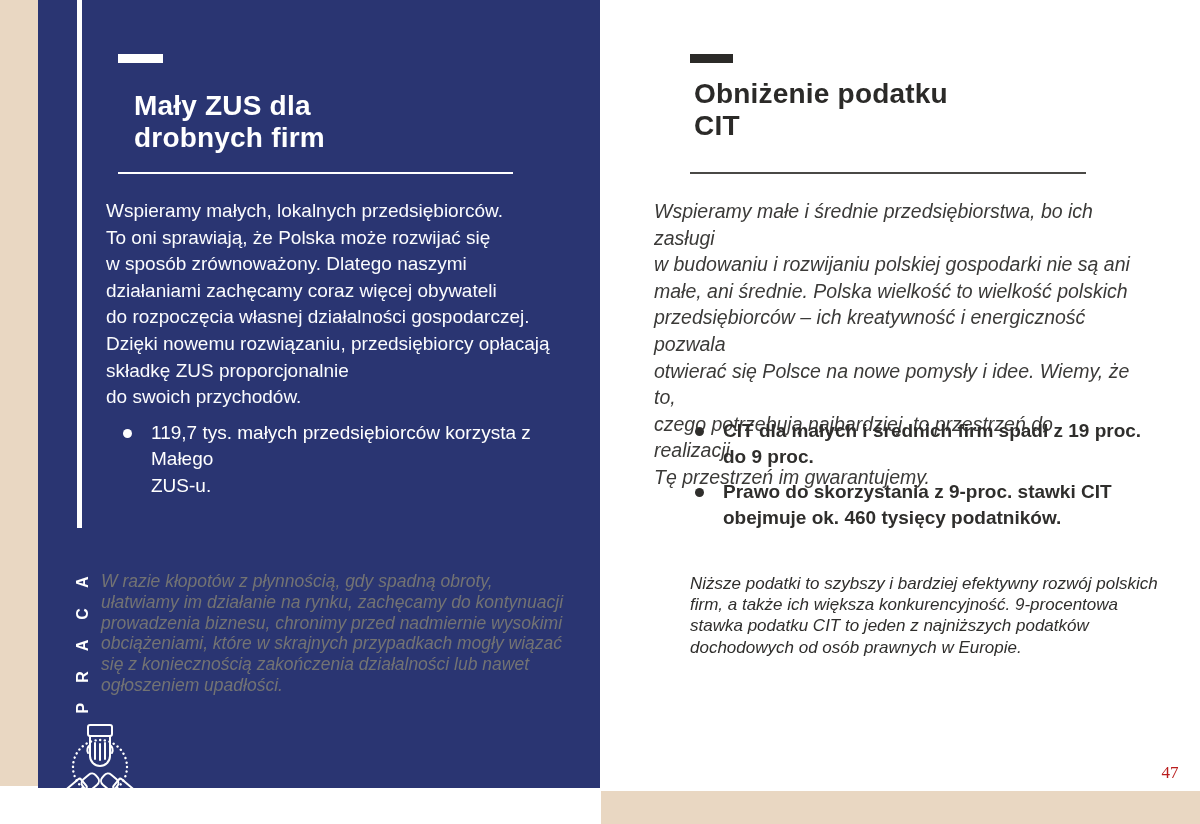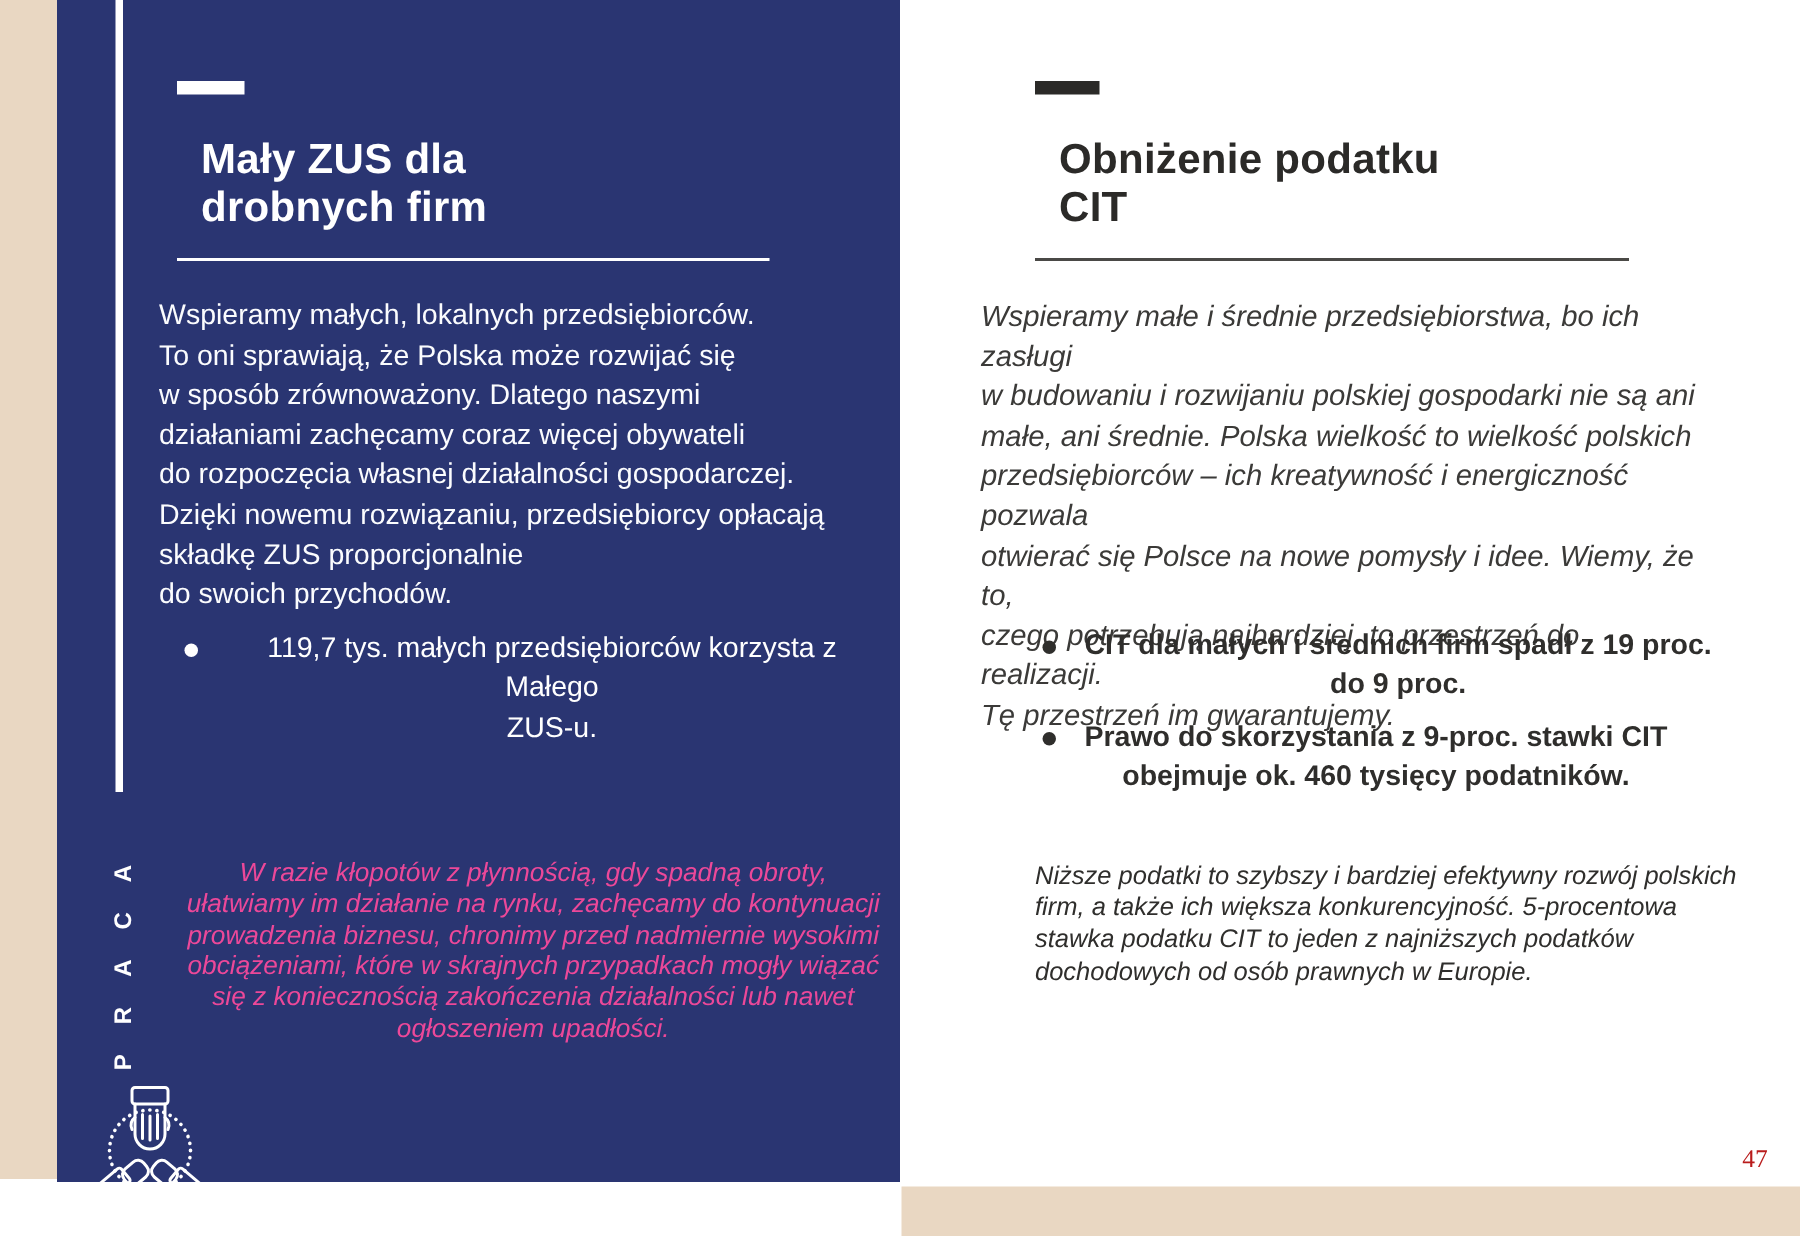--- a/index.html
+++ b/index.html
@@ -27,30 +27,30 @@
     font-size:28px;line-height:32px;font-weight:bold;white-space:pre-line;letter-spacing:.2px;
   }
   .l-rule{position:absolute;left:118px;top:172px;width:395px;height:2px;background:#ffffff;}
   .l-intro{
     position:absolute;left:106px;top:198px;width:480px;margin:0;color:#fbfcfe;
     font-size:19px;line-height:26.6px;white-space:pre-line;
   }
   .bullets{position:absolute;margin:0;padding:0;list-style:none;}
   .bullets li{display:flex;align-items:flex-start;margin-bottom:8px;}
   .bullet-dot{flex:0 0 auto;width:9px;height:9px;border-radius:50%;background:currentColor;margin:9px 19px 0 3px;}
-  .bullet-txt{font-size:19px;line-height:26.4px;white-space:pre-line;text-align:center;}
+  .bullet-txt{font-size:19px;line-height:26.4px;white-space:pre-line;}
   .l-bullets{left:120px;top:420px;width:465px;color:#ffffff;}
   .l-note{
-    position:absolute;left:118px;top:571px;width:475px;margin:0;color:#ec4899;
-    font-style:italic;font-size:17.5px;line-height:20.8px;white-space:pre-line;text-align:center;
+    position:absolute;left:101px;top:571px;width:475px;margin:0;color:#737373;
+    font-style:italic;font-size:17.5px;line-height:20.8px;white-space:pre-line;
   }
   
   .r-accent{position:absolute;left:690px;top:54px;width:43px;height:9px;background:#2b2a28;}
   .r-title{
-    position:absolute;left:690px;top:74px;margin:16px;color:#2b2a28;
+    position:absolute;left:690px;top:74px;margin:4px;color:#2b2a28;
     font-size:28px;line-height:32px;font-weight:bold;white-space:pre-line;letter-spacing:.2px;
   }
   .r-rule{position:absolute;left:690px;top:172px;width:396px;height:2px;background:#4a4946;}
   .r-intro{
     position:absolute;left:654px;top:198px;width:485px;margin:0;color:#3b3a38;
     font-size:19.5px;line-height:26.6px;white-space:pre-line;font-style:italic;
   }
   .r-bullets{left:692px;top:418px;width:470px;color:#2f2e2c;font-weight:bold;}
   .r-note{
     position:absolute;left:690px;top:573px;width:485px;margin:0;color:#2f2e2c;
@@ -140,20 +140,20 @@
       <span class="bullet-txt">CIT dla małych i średnich firm spadł z 19 proc.
 do 9 proc.</span>
     </li>
     <li>
       <span class="bullet-dot"></span>
       <span class="bullet-txt">Prawo do skorzystania z 9-proc. stawki CIT
 obejmuje ok. 460 tysięcy podatników.</span>
     </li>
   </ul>
   <p class="r-note">Niższe podatki to szybszy i bardziej efektywny rozwój polskich
-firm, a także ich większa konkurencyjność. 5-procentowa
+firm, a także ich większa konkurencyjność. 9-procentowa
 stawka podatku CIT to jeden z najniższych podatków
 dochodowych od osób prawnych w Europie.</p>
 
   <div class="bottom-bar"></div>
   <div class="page-number">47</div>
 
 </div>
 
 </body></html>

